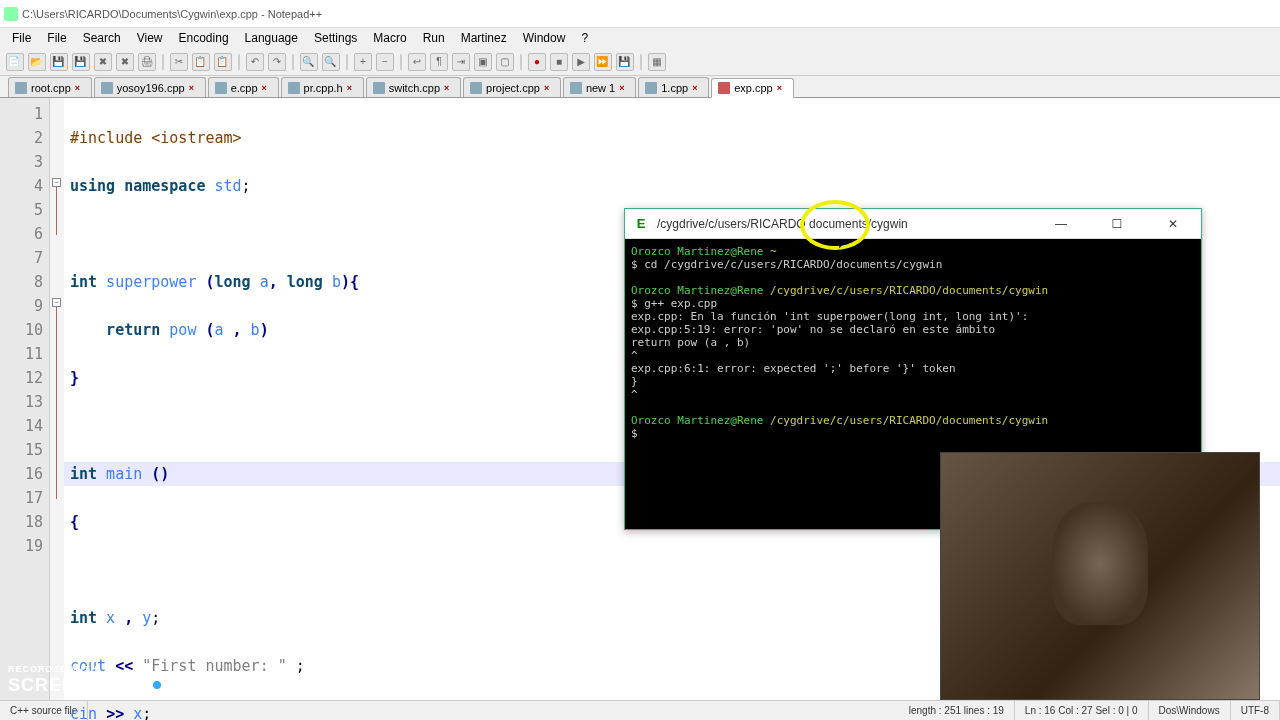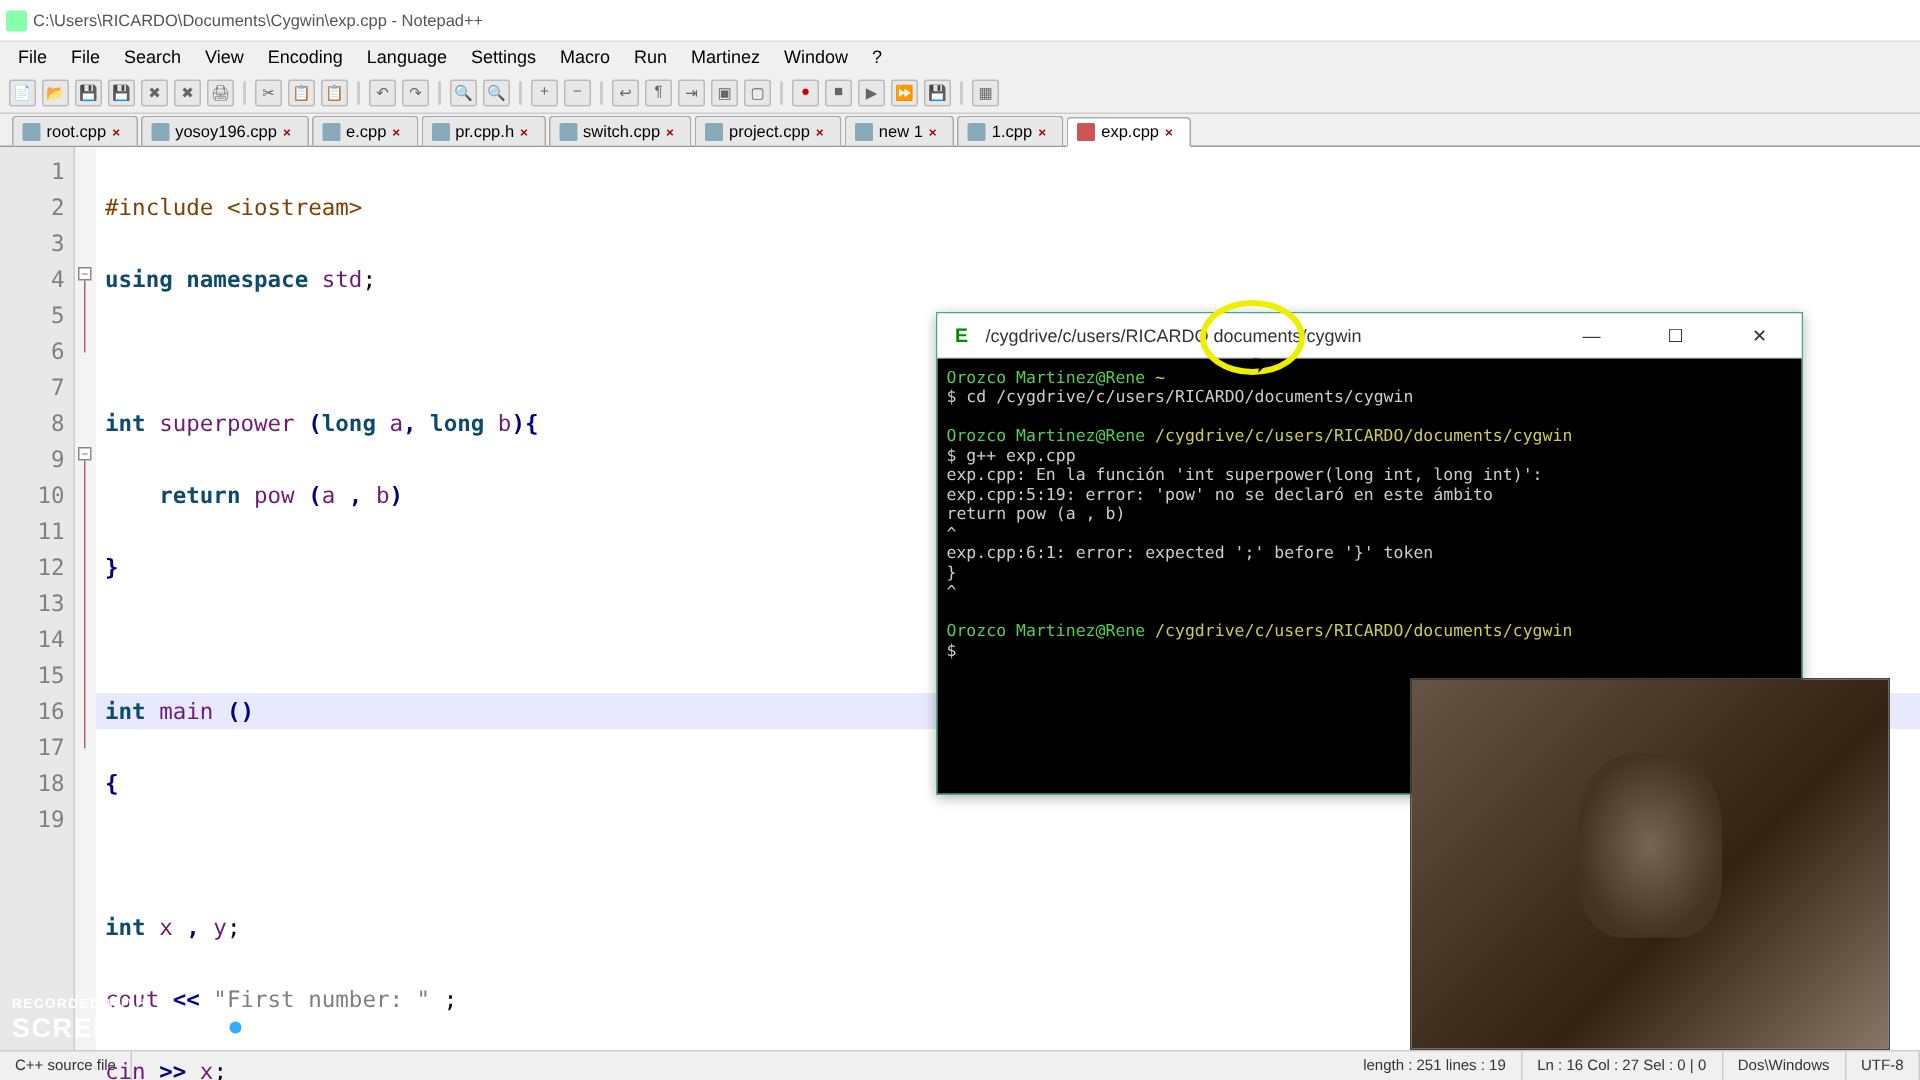--- a/index.html
+++ b/index.html
@@ -21,21 +21,21 @@
 .fold{position:absolute;left:50px;top:0;width:14px;height:100%;background:#f4f4f4}
 .fold .fm{position:absolute;left:2px;width:9px;height:9px;border:1px solid #888;background:#fff;font-size:8px;line-height:7px;text-align:center;color:#666}
 .fold .fl{position:absolute;left:6px;width:1px;background:#a66}
 .code{flex:1;padding:4px 0 0 20px;font-family:Consolas,monospace;font-size:15px;line-height:24px;white-space:pre}
 .hl-line{position:absolute;left:64px;right:0;height:24px;background:#e8e8ff;z-index:0}
 .code .ln{position:relative;z-index:1}
 .kw{color:#0c4a6e;font-weight:bold}
 .pp{color:#804000}
 .st{color:#808080}
 .op{color:#000080;font-weight:bold}
-.nm{color:#701a75}
+.nm{color:#3b82f6}
 .pn{color:#000}
 .terminal{position:absolute;left:624px;top:208px;width:578px;height:322px;background:#fff;border:1px solid #4a8;box-shadow:0 2px 8px rgba(0,0,0,.3);z-index:5}
 .term-title{height:30px;background:#fff;border-bottom:1px solid #ddd;display:flex;align-items:center;padding:0 8px;font-size:12px;color:#333}
 .term-title .ti2{width:16px;height:16px;margin-right:8px;display:flex;align-items:center;justify-content:center;color:#080;font-weight:bold;font-size:13px}
 .term-ctrl{margin-left:auto;display:flex;gap:16px;font-size:12px;color:#333}
 .term-ctrl span{width:40px;text-align:center;cursor:pointer;padding:4px}
 .term-body{background:#000;height:290px;padding:6px;font-family:Consolas,monospace;font-size:11px;line-height:13px;color:#ccc;overflow:hidden;position:relative}
 .tg{color:#5c5}
 .ty2{color:#cc5}
 .tw{color:#ccc}

